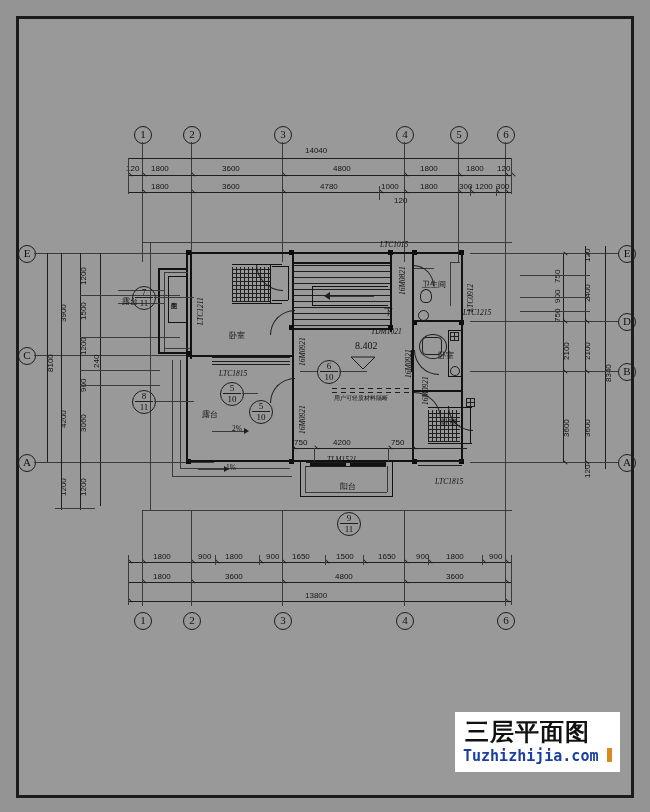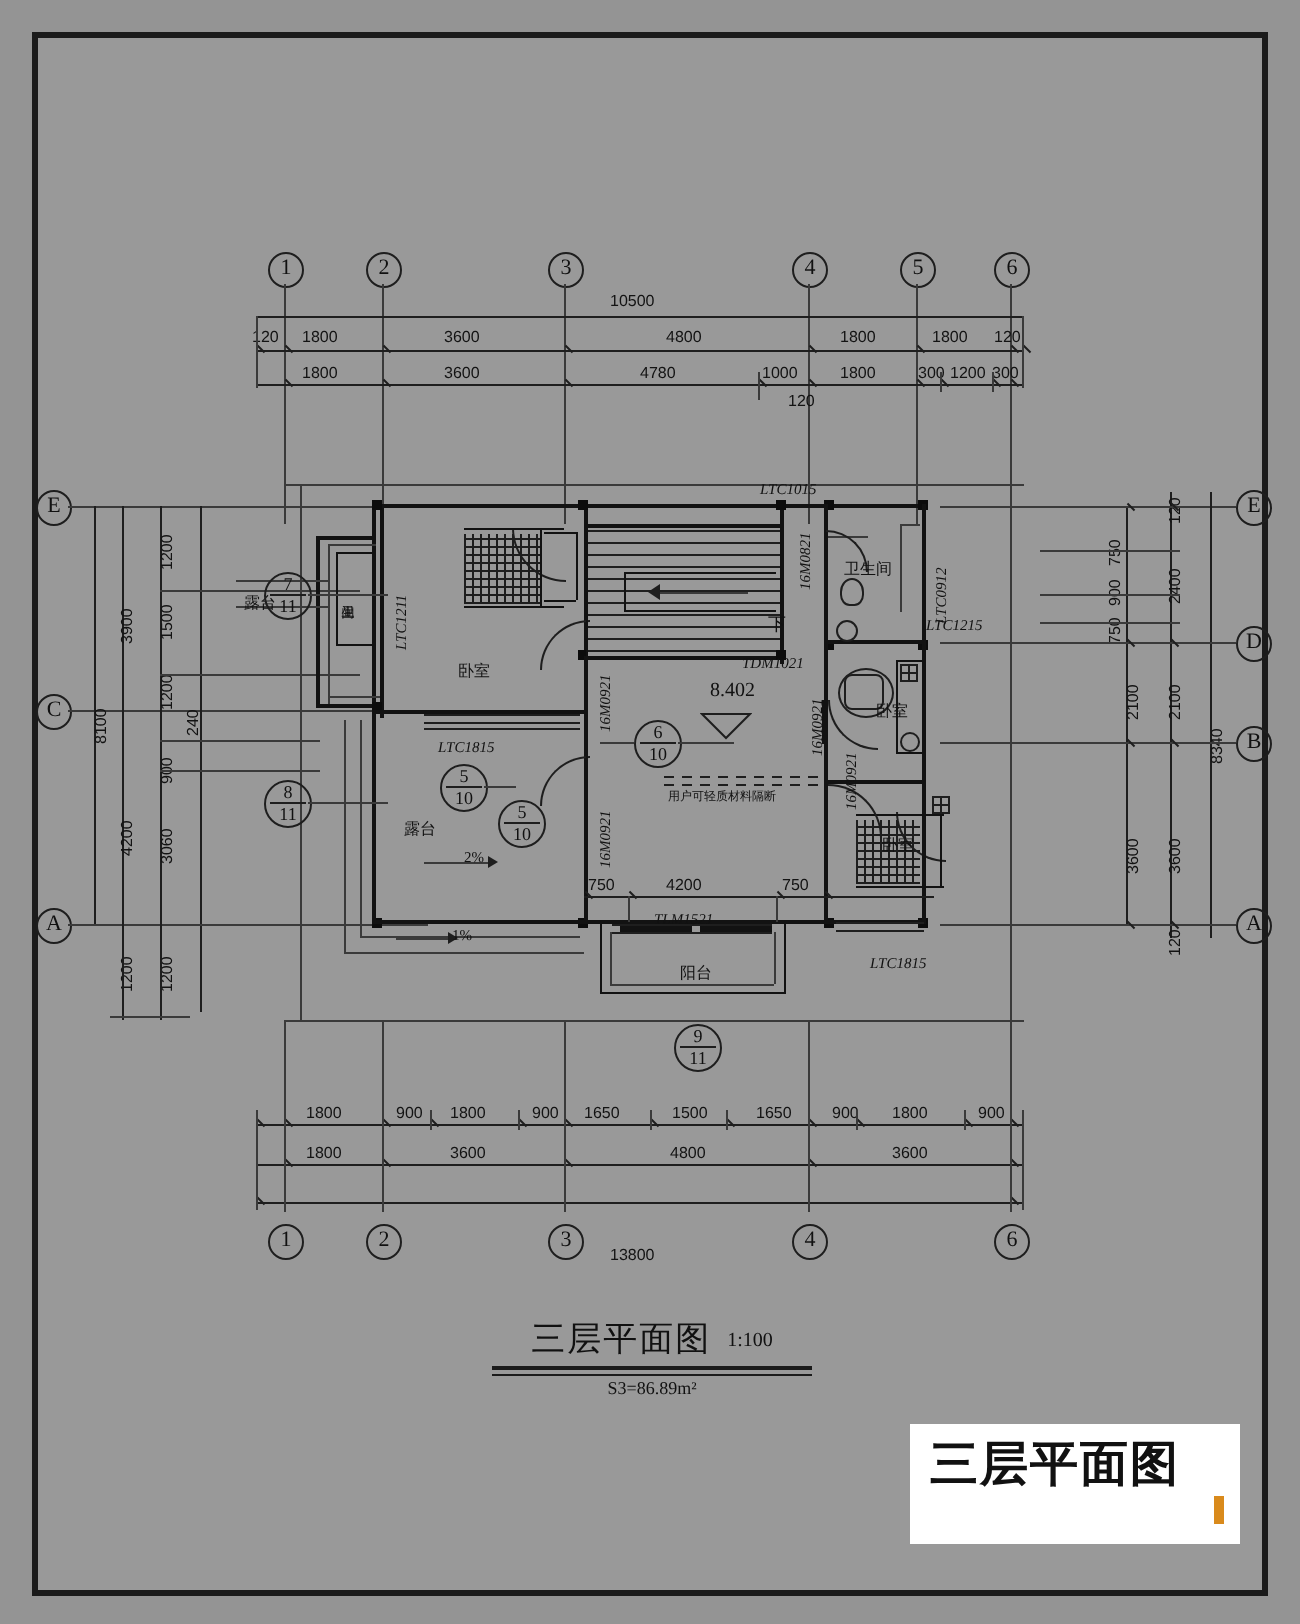--- a/index.html
+++ b/index.html
@@ -109,21 +109,21 @@
   <div class="bub" style="left:497px;top:126px;">6</div>
 
   <div class="ln v thin" style="left:142px;top:142px;height:120px;"></div>
   <div class="ln v thin" style="left:191px;top:142px;height:120px;"></div>
   <div class="ln v thin" style="left:282px;top:142px;height:120px;"></div>
   <div class="ln v thin" style="left:404px;top:142px;height:120px;"></div>
   <div class="ln v thin" style="left:458px;top:142px;height:120px;"></div>
   <div class="ln v thin" style="left:505px;top:142px;height:120px;"></div>
 
   <div class="ln h" style="left:128px;top:158px;width:384px;"></div>
-  <div class="dim" style="left:305px;top:146px;">10500</div>
+  <div class="dim" style="left:305px;top:146px;">14040</div>
 
   <div class="ln h" style="left:128px;top:175px;width:384px;"></div>
   <div class="dim" style="left:126px;top:164px;">120</div>
   <div class="dim" style="left:151px;top:164px;">1800</div>
   <div class="dim" style="left:222px;top:164px;">3600</div>
   <div class="dim" style="left:333px;top:164px;">4800</div>
   <div class="dim" style="left:420px;top:164px;">1800</div>
   <div class="dim" style="left:466px;top:164px;">1800</div>
   <div class="dim" style="left:497px;top:164px;">120</div>
 
@@ -469,21 +469,21 @@
   <div class="dim" style="left:336px;top:552px;">1500</div>
   <div class="dim" style="left:378px;top:552px;">1650</div>
   <div class="dim" style="left:416px;top:552px;">900</div>
   <div class="dim" style="left:446px;top:552px;">1800</div>
   <div class="dim" style="left:489px;top:552px;">900</div>
 
   <div class="dim" style="left:153px;top:572px;">1800</div>
   <div class="dim" style="left:225px;top:572px;">3600</div>
   <div class="dim" style="left:335px;top:572px;">4800</div>
   <div class="dim" style="left:446px;top:572px;">3600</div>
-  <div class="dim" style="left:305px;top:591px;margin-top:32px;">13800</div>
+  <div class="dim" style="left:305px;top:591px;">13800</div>
 
   <div class="tick" style="left:128px;top:561px;"></div>
   <div class="tick" style="left:142px;top:561px;"></div>
   <div class="tick" style="left:191px;top:561px;"></div>
   <div class="tick" style="left:215px;top:561px;"></div>
   <div class="tick" style="left:259px;top:561px;"></div>
   <div class="tick" style="left:282px;top:561px;"></div>
   <div class="tick" style="left:325px;top:561px;"></div>
   <div class="tick" style="left:363px;top:561px;"></div>
   <div class="tick" style="left:404px;top:561px;"></div>
@@ -511,26 +511,21 @@
   <div class="ln v thin" style="left:482px;top:555px;height:10px;"></div>
   <div class="ln v thin" style="left:128px;top:555px;height:50px;"></div>
   <div class="ln v thin" style="left:511px;top:555px;height:50px;"></div>
 
   <div class="bub" style="left:134px;top:612px;">1</div>
   <div class="bub" style="left:183px;top:612px;">2</div>
   <div class="bub" style="left:274px;top:612px;">3</div>
   <div class="bub" style="left:396px;top:612px;">4</div>
   <div class="bub" style="left:497px;top:612px;">6</div>
 
-  <div id="title-wrap">
-    <span id="title-main">三层平面图</span><span id="title-scale">1:100</span>
-    <div id="title-rule1"></div>
-    <div id="title-rule2"></div>
-    <div id="title-sub">S3=86.89m²</div>
-  </div>
 
   <div id="wm">
     <div id="wm-cn">三层平面图</div>
+    <div id="wm-en">Tuzhizhijia.com</div>
     <div id="wm-tab"></div>
   </div>
 
  </div>
 </div>
 
 </body></html>

